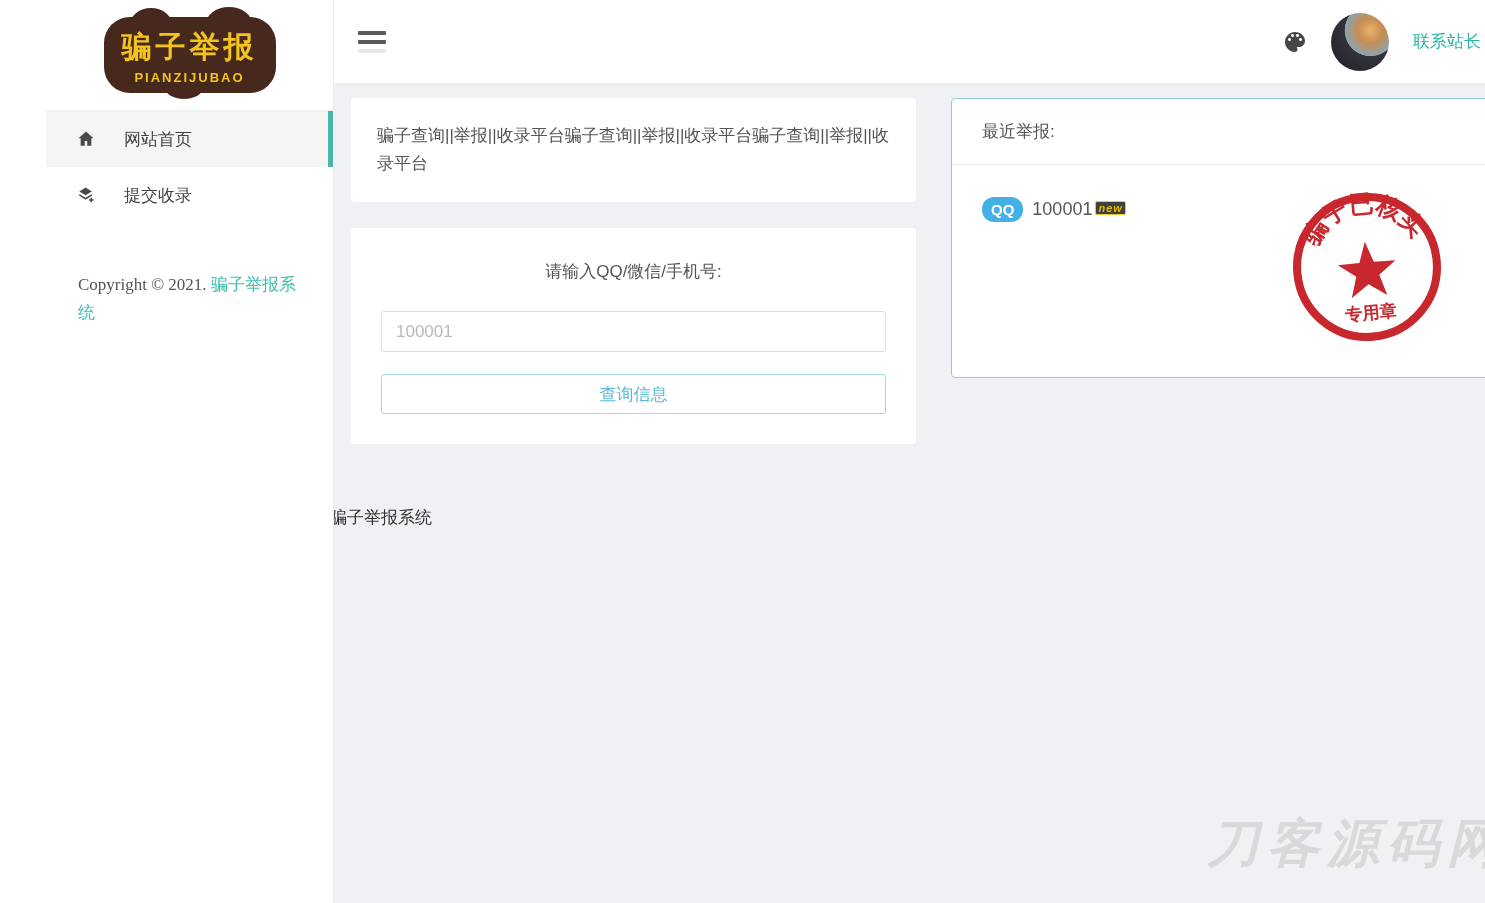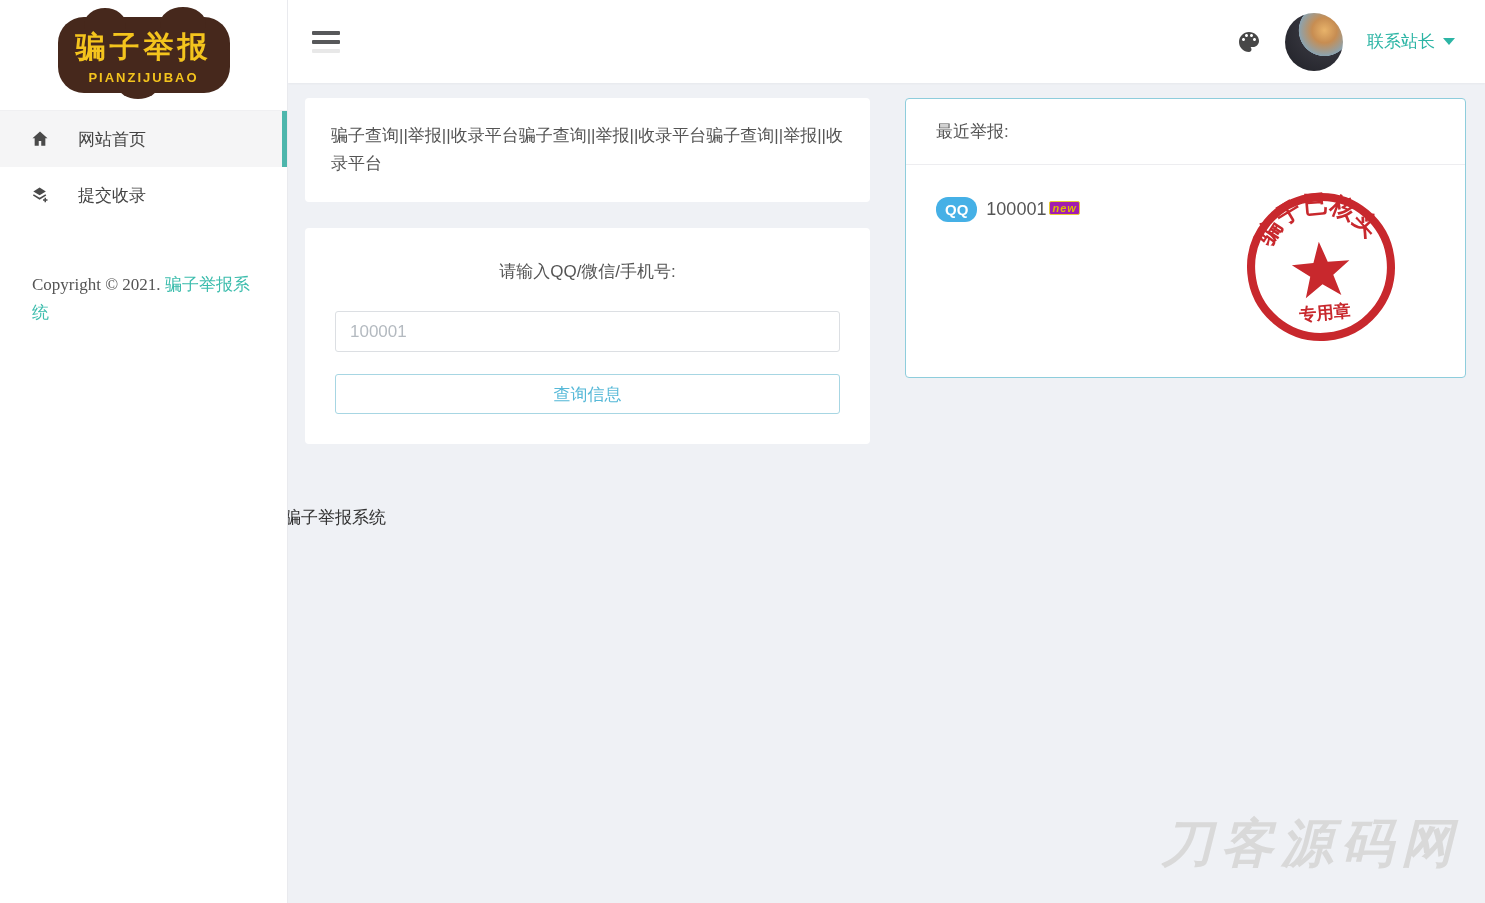--- a/index.html
+++ b/index.html
@@ -1,19 +1,19 @@
 <!DOCTYPE html>
 <html><head>
 <meta charset="utf-8">
 <style>
   * { margin:0; padding:0; box-sizing:border-box; }
   html,body { width:1485px; height:903px; overflow:hidden; }
   body { font-family:"Liberation Sans","DejaVu Sans",sans-serif; color:#555; background:#fff; }
 
-  .app { display:flex; width:1436px; height:903px; }
+  .app { display:flex; width:1436px; height:903px;padding-left:46px; }
 
   
   .sidebar { width:288px; flex-shrink:0; background:#fff; border-right:1px solid #e9eaee; display:flex; flex-direction:column; position:relative; z-index:2; }
   .logo-area { height:110px; display:flex; align-items:center; justify-content:center; }
   .logo-blob { position:relative; background:#46281c; border-radius:26px; padding:10px 18px 8px; text-align:center; }
   .logo-blob .bump { position:absolute; background:#46281c; border-radius:50%; }
   .bump.b1 { width:42px; height:34px; top:-9px; left:26px; }
   .bump.b2 { width:46px; height:34px; top:-10px; right:24px; }
   .bump.b3 { width:40px; height:26px; bottom:-6px; left:60px; }
   .logo-cn { position:relative; z-index:1; color:#f4c41d; font-size:30px; font-weight:bold; letter-spacing:4px; }
@@ -50,21 +50,21 @@
   .search-btn { margin-top:22px; width:100%; height:40px; background:#fff; border:1px solid #a7d6e3; border-radius:3px; color:#57b9d8; font-size:17px; cursor:pointer; font-family:inherit; }
   .footer-text { position:absolute; left:-4px; top:423px; font-size:17px; color:#333; }
 
   .right-col { width:561px; flex-shrink:0; }
   .recent-card { border:1px solid #8ecddc; }
   .recent-header { padding:21px 30px; font-size:17px; color:#555; border-bottom:1px solid #ededf0; }
   .recent-body { padding:26px 30px 20px; display:flex; justify-content:space-between; align-items:flex-start; min-height:212px; }
   .report-row { display:flex; align-items:center; margin-top:6px; }
   .qq-badge { background:#45b0e6; color:#fff; font-size:15px; font-weight:bold; padding:4px 9px; border-radius:12px; cursor:pointer; }
   .report-number { font-size:18px; color:#555; margin-left:9px; }
-  .new-tag { color:#dfbb00; font-size:11px; font-weight:bold; font-style:italic; letter-spacing:1px; margin-left:3px; align-self:flex-start; margin-top:4px; text-transform:lowercase; border:1px solid #e8cc33; padding:0 2px; border-radius:2px; background:#a21caf; }
+  .new-tag { color:#dfbb00; font-size:11px; font-weight:bold; font-style:italic; letter-spacing:1px; margin-left:3px; align-self:flex-start; margin-top:4px; text-transform:lowercase; border:1px solid #e8cc33; padding:0 2px; border-radius:2px; background:#404040; }
   .stamp-wrap { width:152px; height:152px; margin-right:38px; transform:rotate(-5deg); }
 
   
   .watermark { position:absolute; right:24px; bottom:24px; text-align:right; pointer-events:none; }
   .wm-title { font-size:52px; font-weight:bold; font-style:italic; color:#d9d9d9; letter-spacing:8px; }
   .wm-urls { position:relative; height:36px; margin-top:2px; }
   .wm-grey { font-size:30px; font-weight:bold; font-style:italic; color:#dadada; letter-spacing:4px; }
   .wm-pink { position:absolute; right:2px; top:-8px; font-size:27px; font-weight:bold; font-style:italic; color:#f0b6b6; letter-spacing:2px; }
 </style>
 </head>

